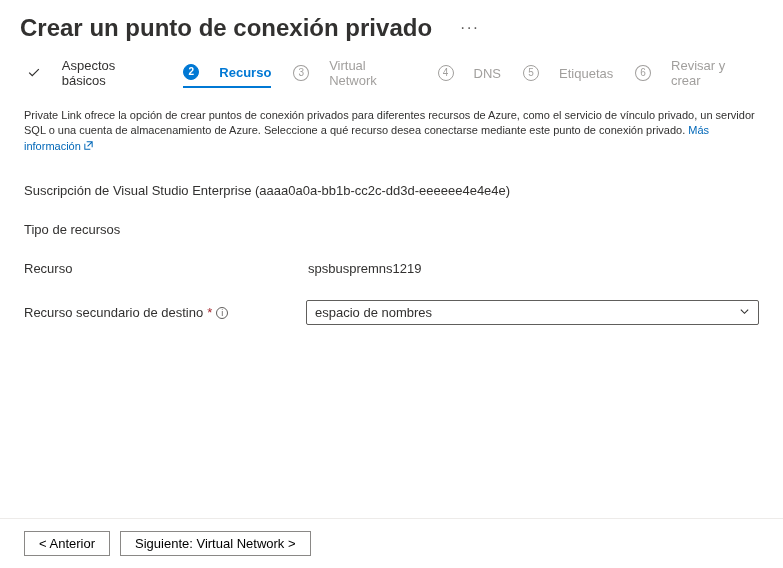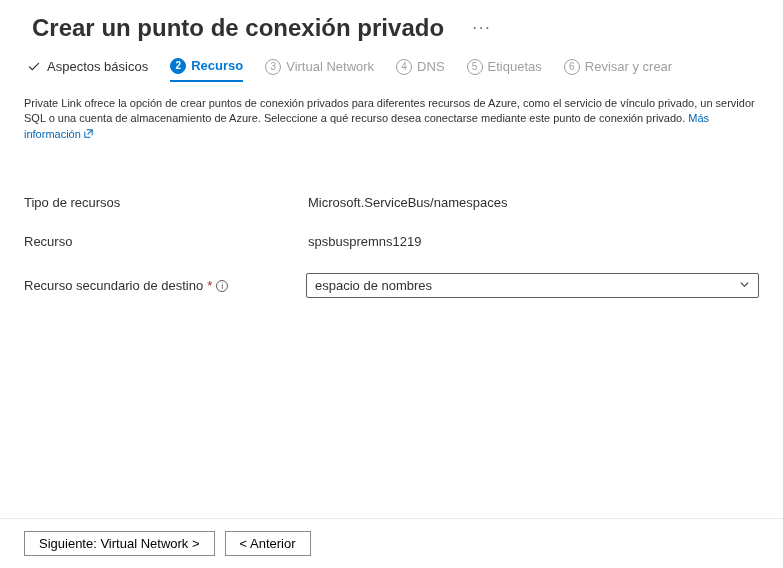--- a/index.html
+++ b/index.html
@@ -6,21 +6,21 @@
   body {
     font-family: "Segoe UI", -apple-system, sans-serif;
     font-size: 13px;
     color: #323130;
     background: #fff;
     width: 783px;
     height: 568px;
     position: relative;
   }
   .page-header {
-    padding: 14px 24px 8px 32px;
+    padding: 14px 24px 8px 20px;
     display: flex;
     align-items: center;
     gap: 28px;
   }
   .page-title {
     font-size: 24px;
     font-weight: 600;
     color: #323130;
   }
   .ellipsis {
@@ -30,22 +30,22 @@
   }
   .tabs {
     display: flex;
     gap: 22px;
     padding: 8px 26px 0 26px;
     border-bottom: none;
     align-items: center;
   }
   .tab {
     display: flex;
-    align-items: flex-start;
-    gap: 5px;
+    align-items: center;
+    gap: 20px;
     padding-bottom: 6px;
     cursor: pointer;
     font-size: 13px;
     color: #605e5c;
   }
   .tab.completed { color: #323130; }
   .tab.active {
     color: #0078d4;
     font-weight: 600;
     border-bottom: 2px solid #0078d4;
@@ -185,25 +185,25 @@
 </div>
 
 <div class="content">
   <p class="intro">
     <span>Private Link ofrece la opción de crear puntos de conexión privados para diferentes recursos de Azure, como el servicio de vínculo privado, un servidor SQL o una cuenta de almacenamiento de Azure. Seleccione a qué recurso desea conectarse mediante este punto de conexión privado. </span><a href="#"><span>Más información</span><span class="link-icon"><svg width="11" height="11" viewBox="0 0 12 12">
             <path d="M4 2h6v6M10 2 5 7M8 10H2V4" fill="none" stroke="#0067b8" stroke-width="1.1"></path>
           </svg></span></a>
   </p>
 
   <div class="field-row">
+    <div class="field-value">Suscripción de Visual Studio Enterprise (aaaa0a0a-bb1b-cc2c-dd3d-eeeeee4e4e4e)</div>
   </div>
 
   <div class="field-row">
     <div class="field-label">Tipo de recursos</div>
-    <div class="field-value">Microsoft.ServiceBus/namespaces</div>
   </div>
 
   <div class="field-row">
     <div class="field-label">Recurso</div>
     <div class="field-value">spsbuspremns1219</div>
   </div>
 
   <div class="field-row" style="">
     <div class="field-label">
       <span>Recurso secundario de destino</span>
@@ -215,15 +215,15 @@
       <span class="chevron">
         <svg width="11" height="11" viewBox="0 0 12 12">
             <path d="M2 4 L6 8 L10 4" fill="none" stroke="#323130" stroke-width="1.2"></path>
           </svg>
       </span>
     </div>
   </div>
 </div>
 
 <div class="footer">
+  <button class="btn">&lt; Anterior</button>
   <button class="btn">Siguiente: Virtual Network &gt;</button>
-  <button class="btn">&lt; Anterior</button>
 </div>
 
 </body></html>

